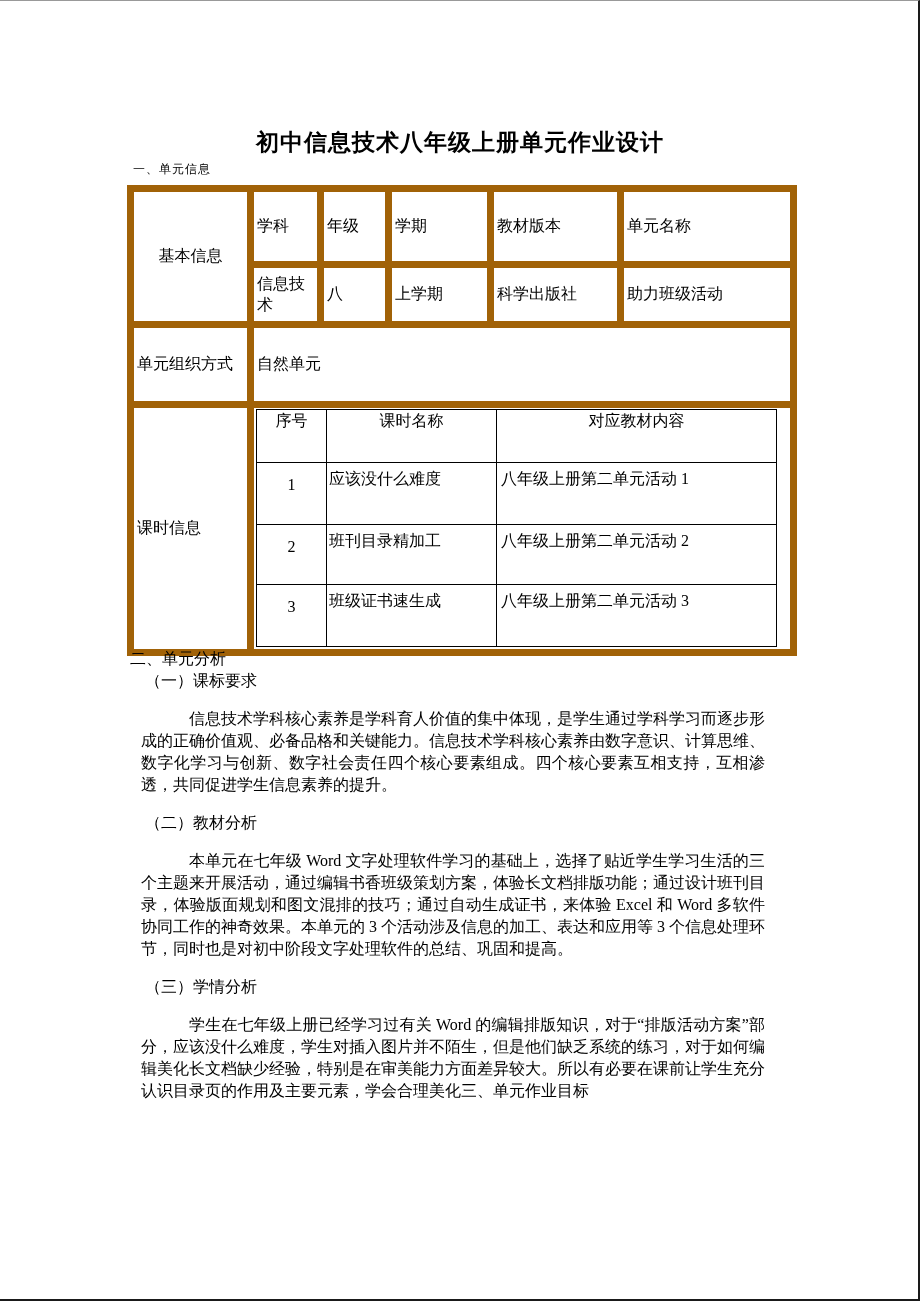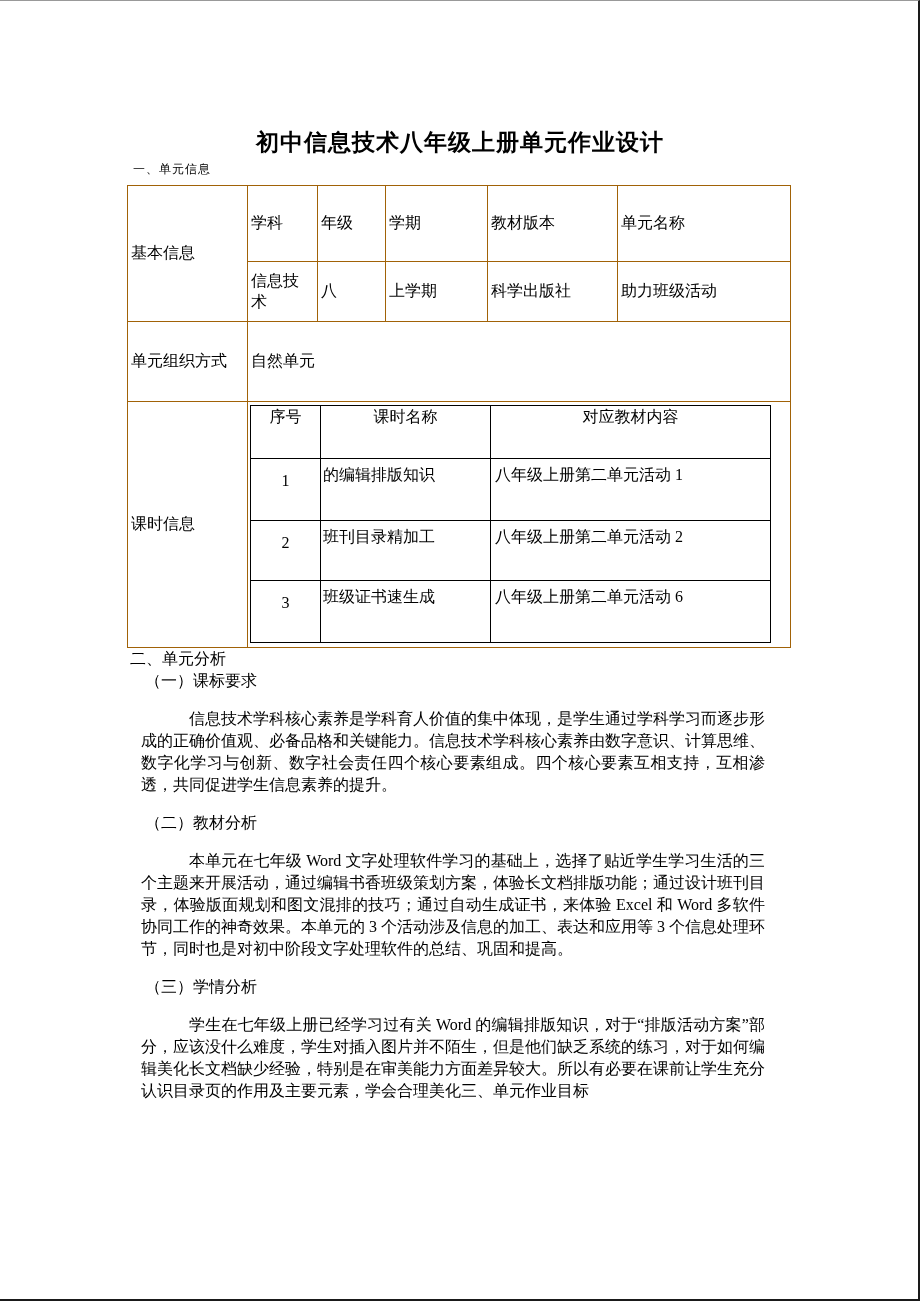--- a/index.html
+++ b/index.html
@@ -28,28 +28,28 @@
   }
   .sec1-heading {
     position: absolute; top: 160px; left: 133px;
     font-size: 12px; letter-spacing: 1px;
   }
   table.unit-table {
     position: absolute; top: 184px; left: 127px;
     border-collapse: collapse; table-layout: fixed;
   }
   table.unit-table > tbody > tr > td {
-    border: 1px solid #a16207;
+    border: 7px solid #a16207;
     font-size: 16px;
     padding: 2px 3px;
     vertical-align: middle;
     overflow: hidden;
     word-break: break-all;
   }
-  td.basic-label   { vertical-align: top; padding: 24px 4px 0 27px; }
+  td.basic-label   { vertical-align: top; padding: 24px 4px 0 27px; text-align: center; }
   td.header-cell   { vertical-align: middle; padding-left: 3px; }
   td.header-sem    { padding-left: 12px; }
   td.value-cell    { vertical-align: top; padding-top: 5px; }
   td.value-subject { padding: 5px 7px 0 3px; }
   td.org-label     { vertical-align: top; padding: 7px 0 0 3px; }
   td.org-value     { vertical-align: top; padding: 31px 0 0 90px; }
   td.lesson-label  { vertical-align: top; padding: 56px 0 0 3px; }
   td.nested-cell   { vertical-align: top; padding: 0; }
 
   table.inner-table {
@@ -126,32 +126,32 @@
                 <col style="width:280px">
             </colgroup>
             <tbody>
               <tr>
                 <td class="ih">序号</td>
                 <td class="ih">课时名称</td>
                 <td class="ih">对应教材内容</td>
               </tr>
               <tr>
                 <td class="lesson-no" style="height:62px">1</td>
-                <td class="lesson-name">的编辑排版知识</td>
+                <td class="lesson-name">应该没什么难度</td>
                 <td class="lesson-content">八年级上册第二单元活动 1</td>
               </tr>
               <tr>
                 <td class="lesson-no" style="height:60px">2</td>
                 <td class="lesson-name">班刊目录精加工</td>
                 <td class="lesson-content">八年级上册第二单元活动 2</td>
               </tr>
               <tr>
                 <td class="lesson-no" style="height:62px">3</td>
                 <td class="lesson-name">班级证书速生成</td>
-                <td class="lesson-content">八年级上册第二单元活动 6</td>
+                <td class="lesson-content">八年级上册第二单元活动 3</td>
               </tr>
             </tbody>
           </table>
         </td>
       </tr>
     </tbody>
   </table>
 
   <div class="text-block">
     <div class="sec2-heading">二、单元分析</div>

